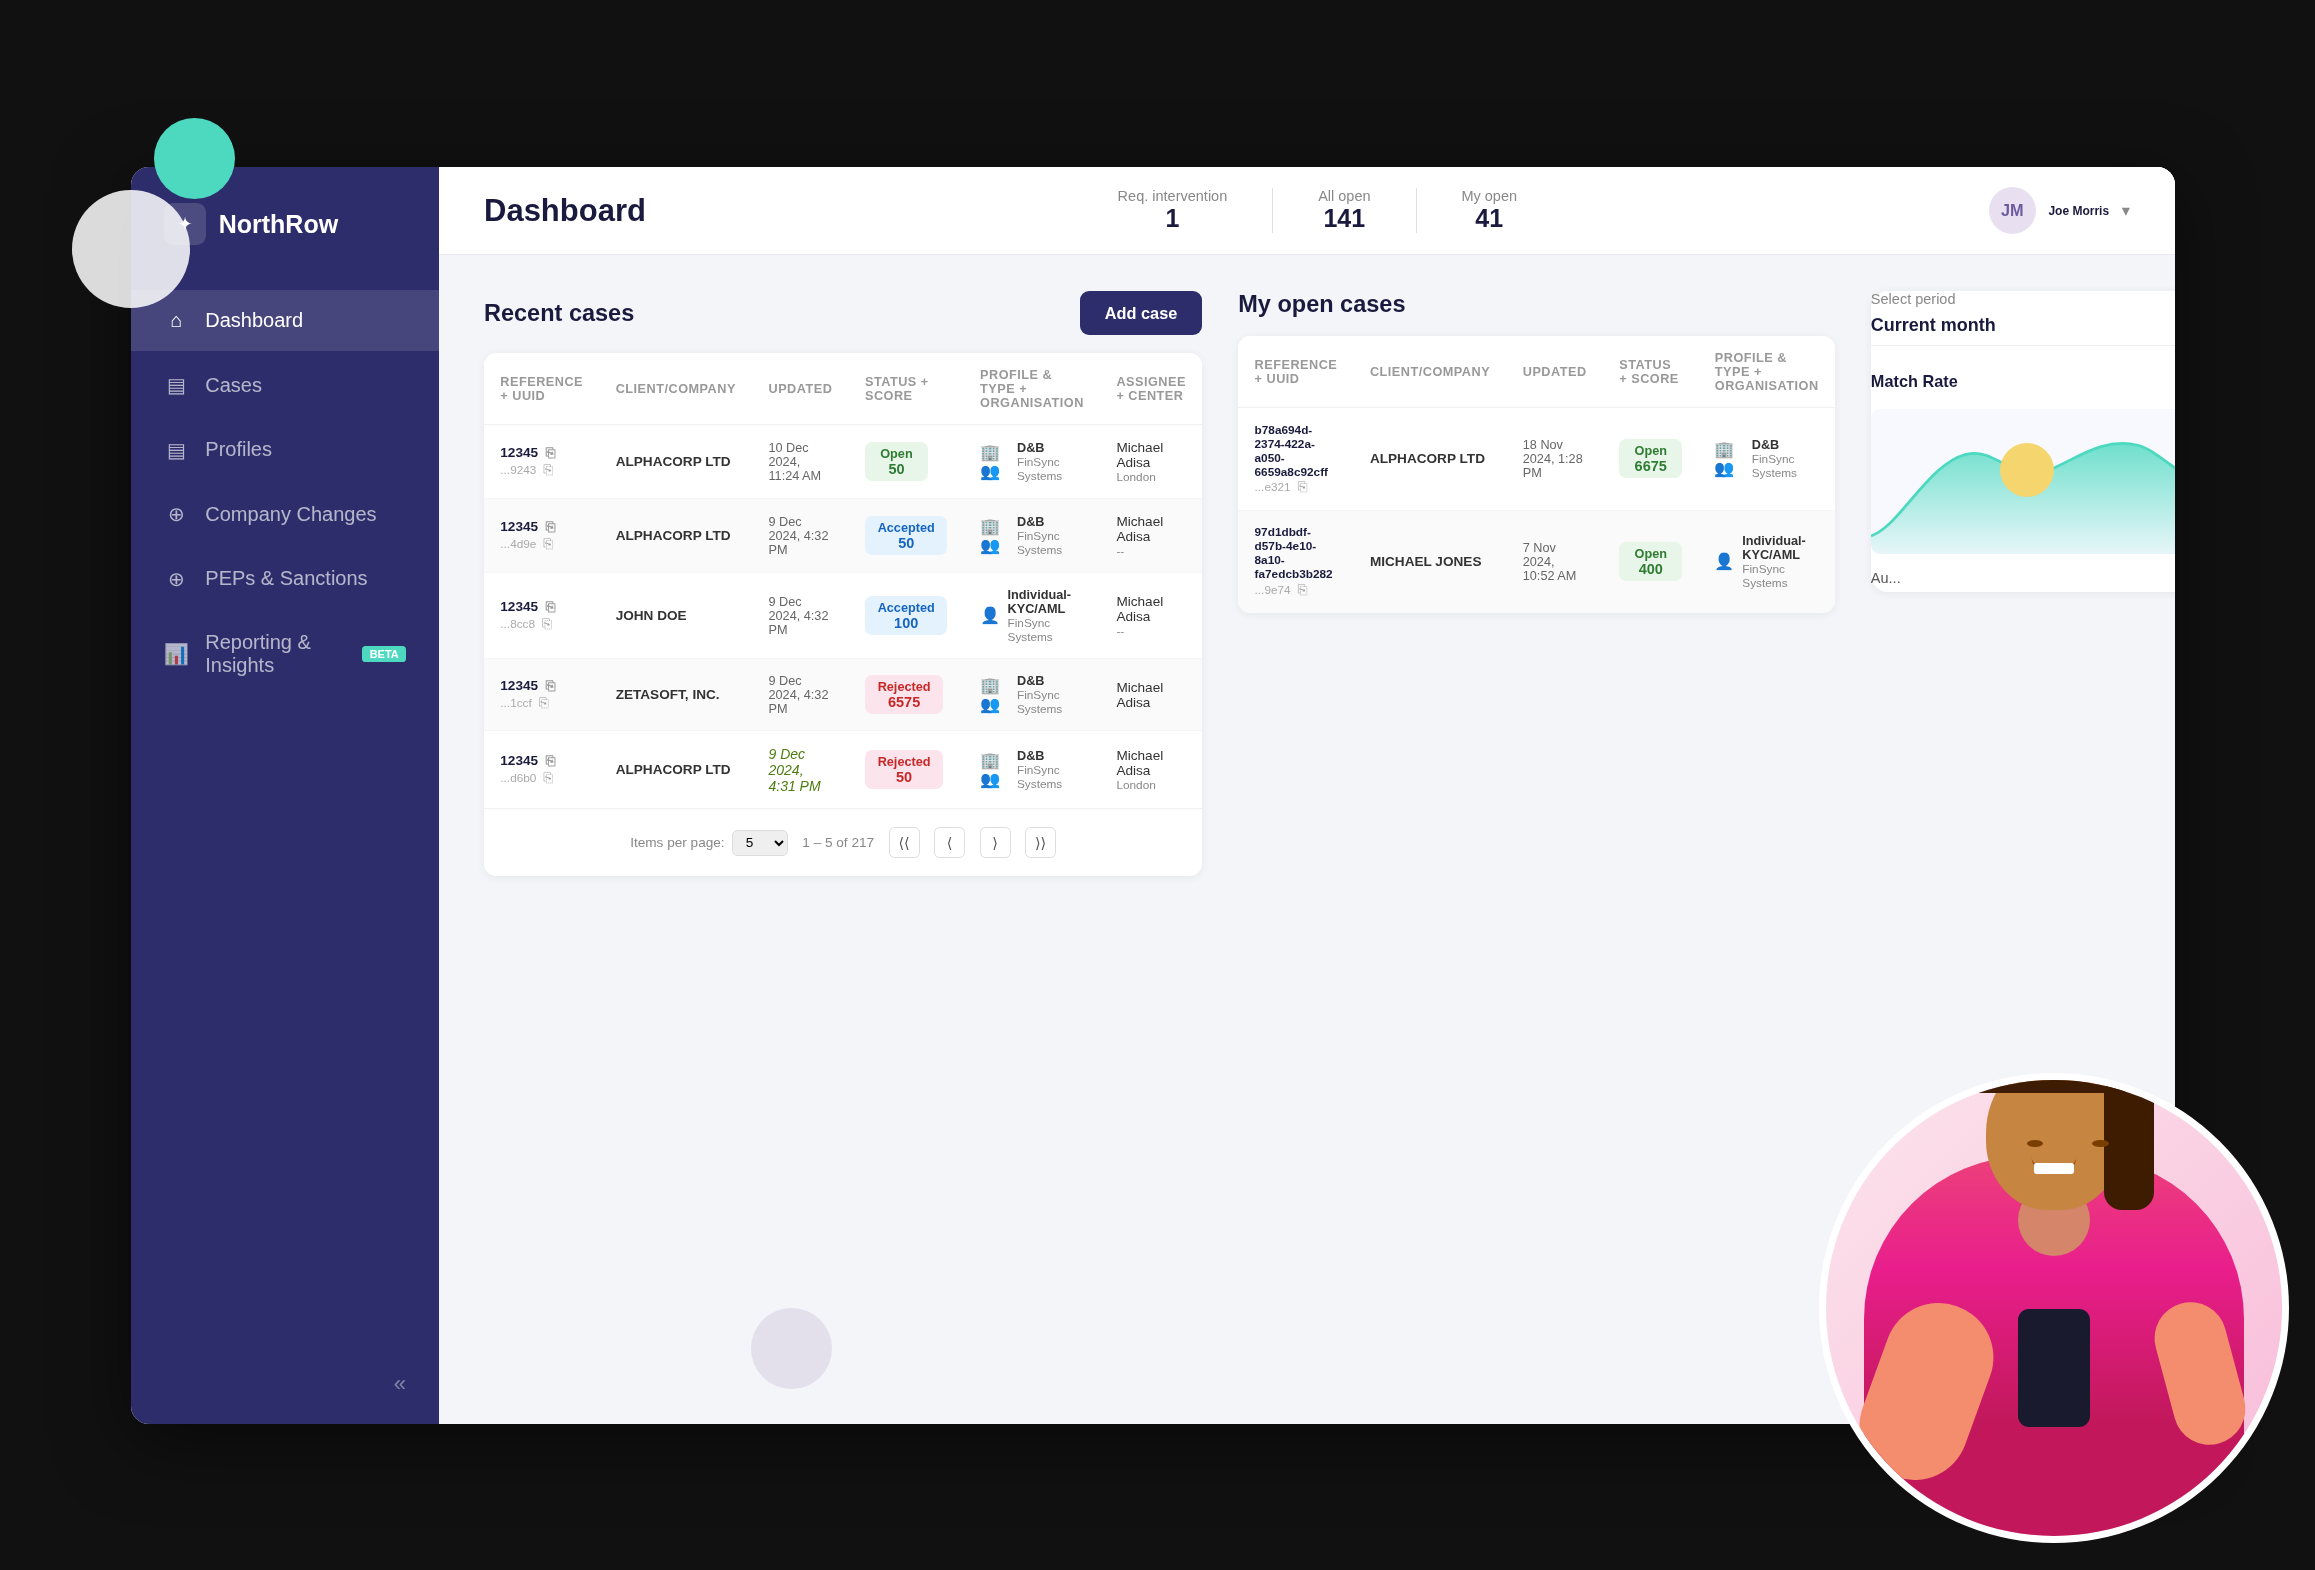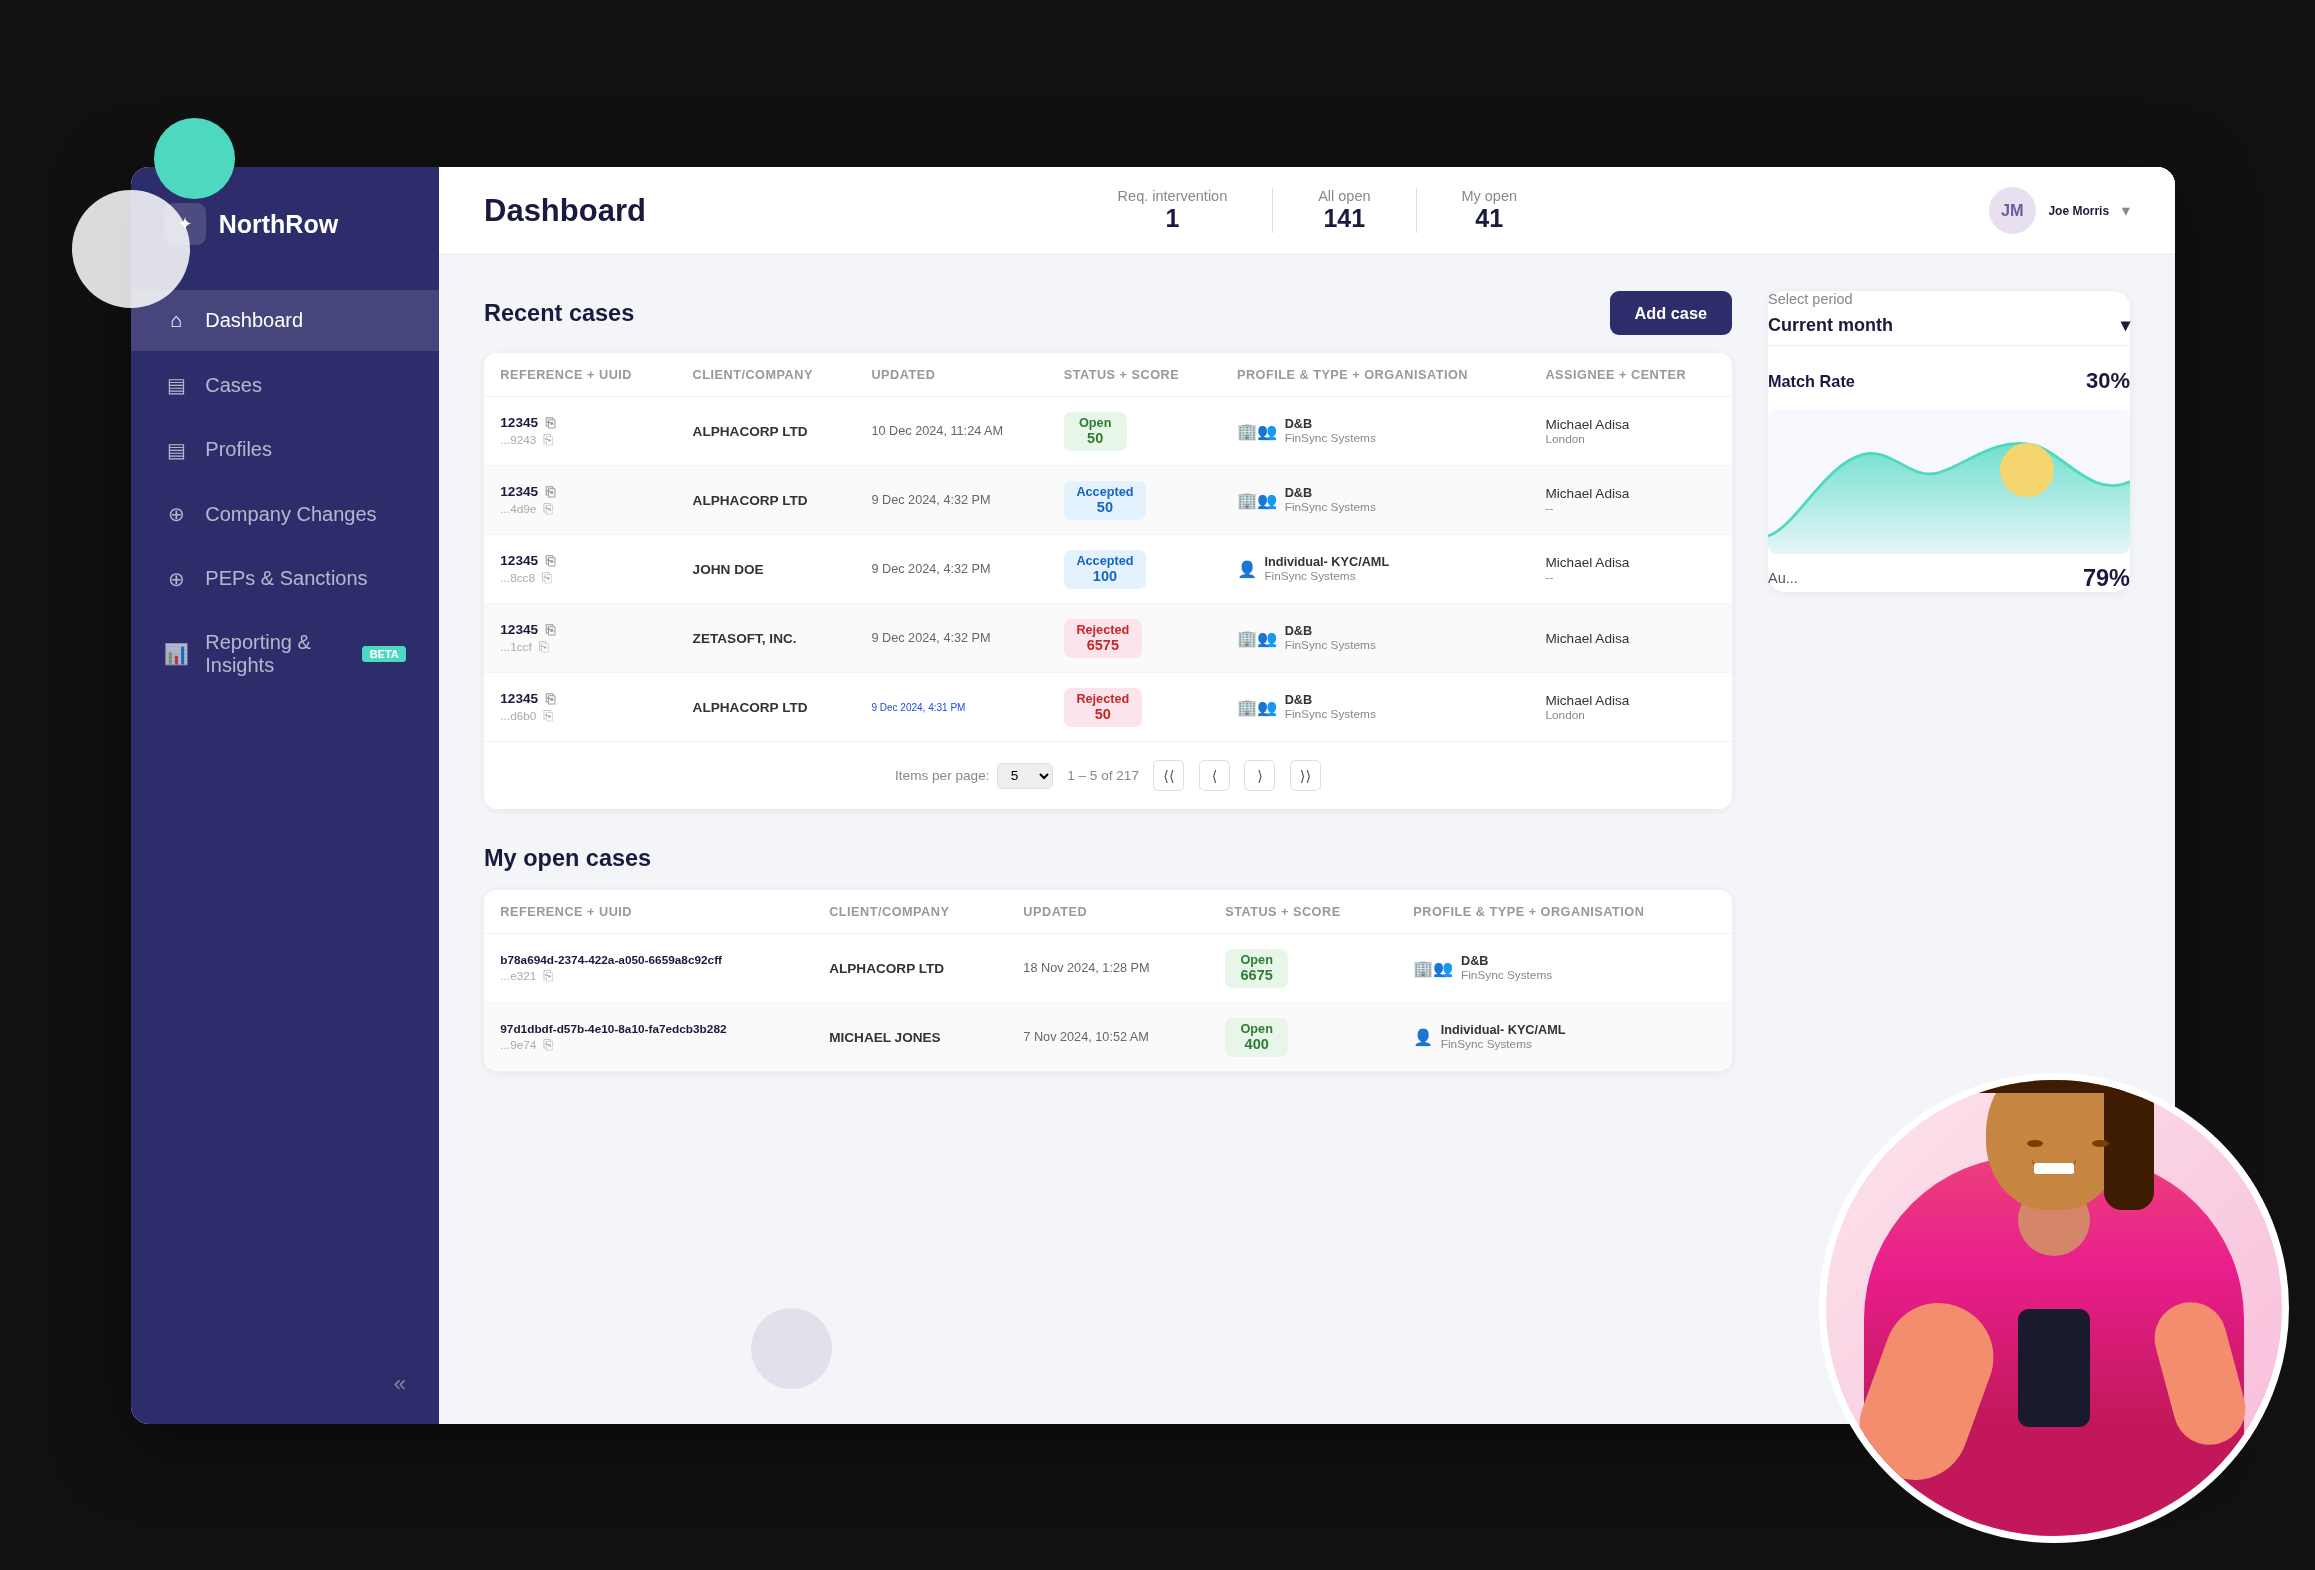--- a/index.html
+++ b/index.html
@@ -204,21 +204,21 @@
       padding: 36px 45px;
       overflow-y: auto;
       display: flex;
       gap: 36px;
     }
 
     
     .left-panel {
       flex: 1;
       display: flex;
-      flex-direction: column;
+      flex-direction: row;
       gap: 36px;
     }
 
     
     .section-header {
       display: flex;
       align-items: center;
       justify-content: space-between;
       margin-bottom: 18px;
     }
@@ -634,21 +634,21 @@
     </td>
   </tr>
                   <tr>
     <td>
       <div class="ref-cell">
         <span class="ref-main">12345 <span class="ref-icon">⎘</span></span>
         <span class="ref-sub">...d6b0 <span class="ref-icon">⎘</span></span>
       </div>
     </td>
     <td style="font-weight:600;font-size:13.6px;">ALPHACORP LTD</td>
-    <td style="font-size:10px;color:#1d4ed8;">9 Dec 2024, 4:31 PM</td>
+    <td style="font-size:14px;color:#4d7c0f;font-style:italic;">9 Dec 2024, 4:31 PM</td>
     <td>
       <span class="status-badge status-rejected">
         Rejected<br><span class="score-val">50</span>
       </span>
     </td>
     <td>
       <div class="profile-cell">
         <span style="font-size:16.3px;">🏢👥</span>
         <div class="profile-detail">
           <span class="profile-type">D&amp;B</span>

